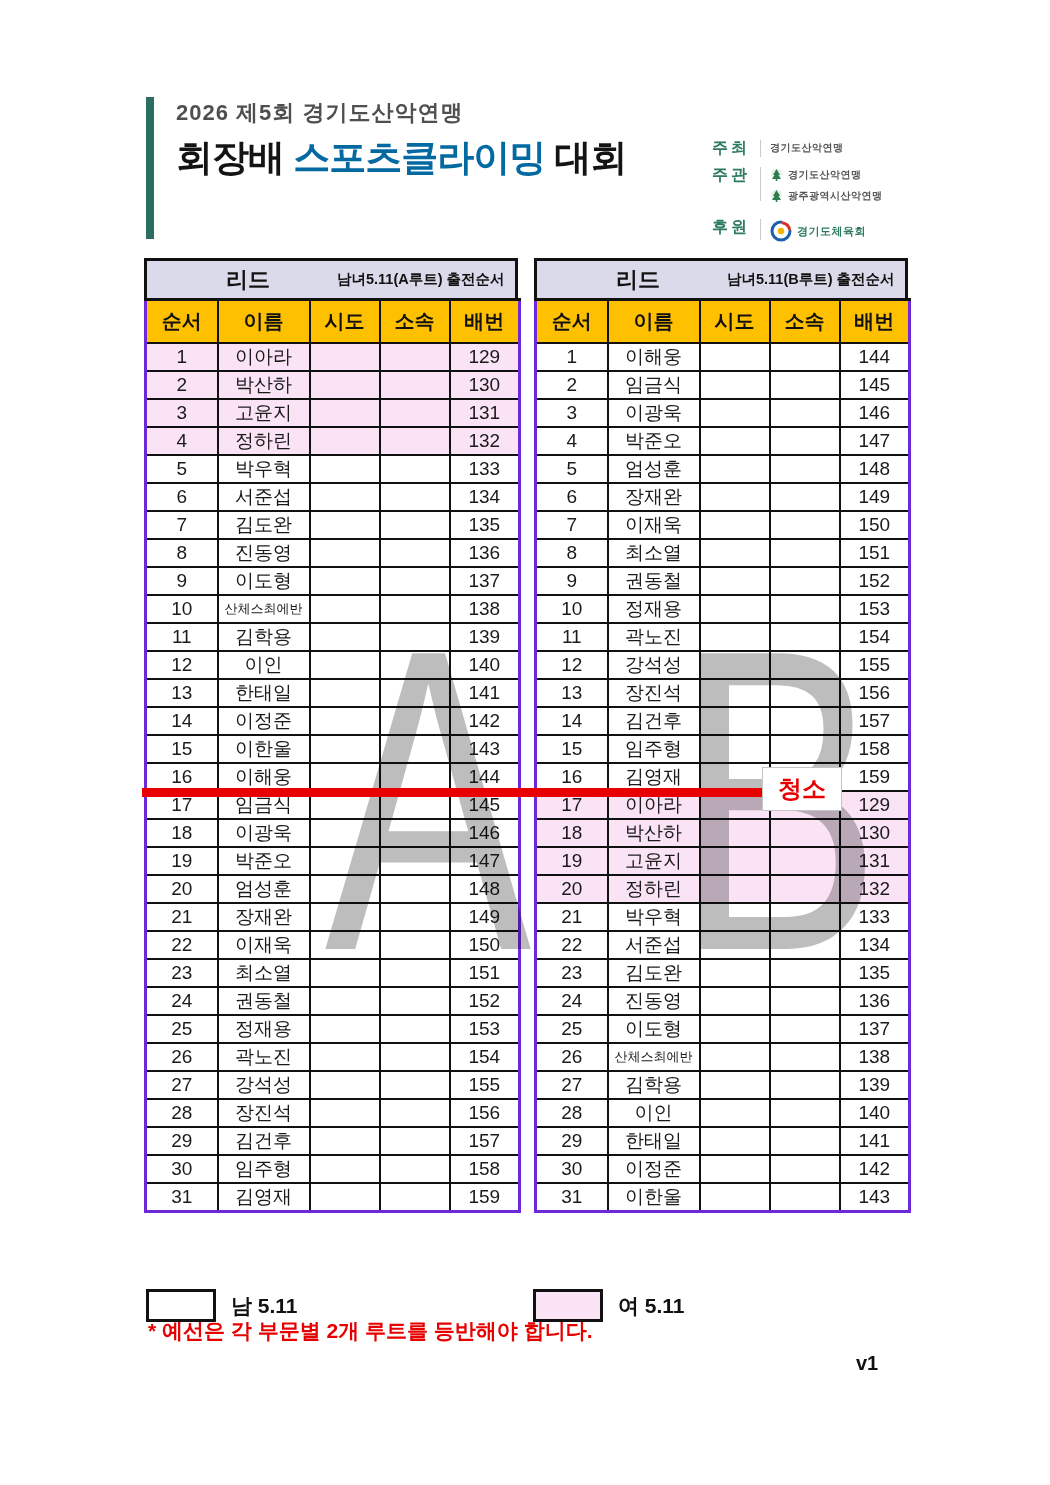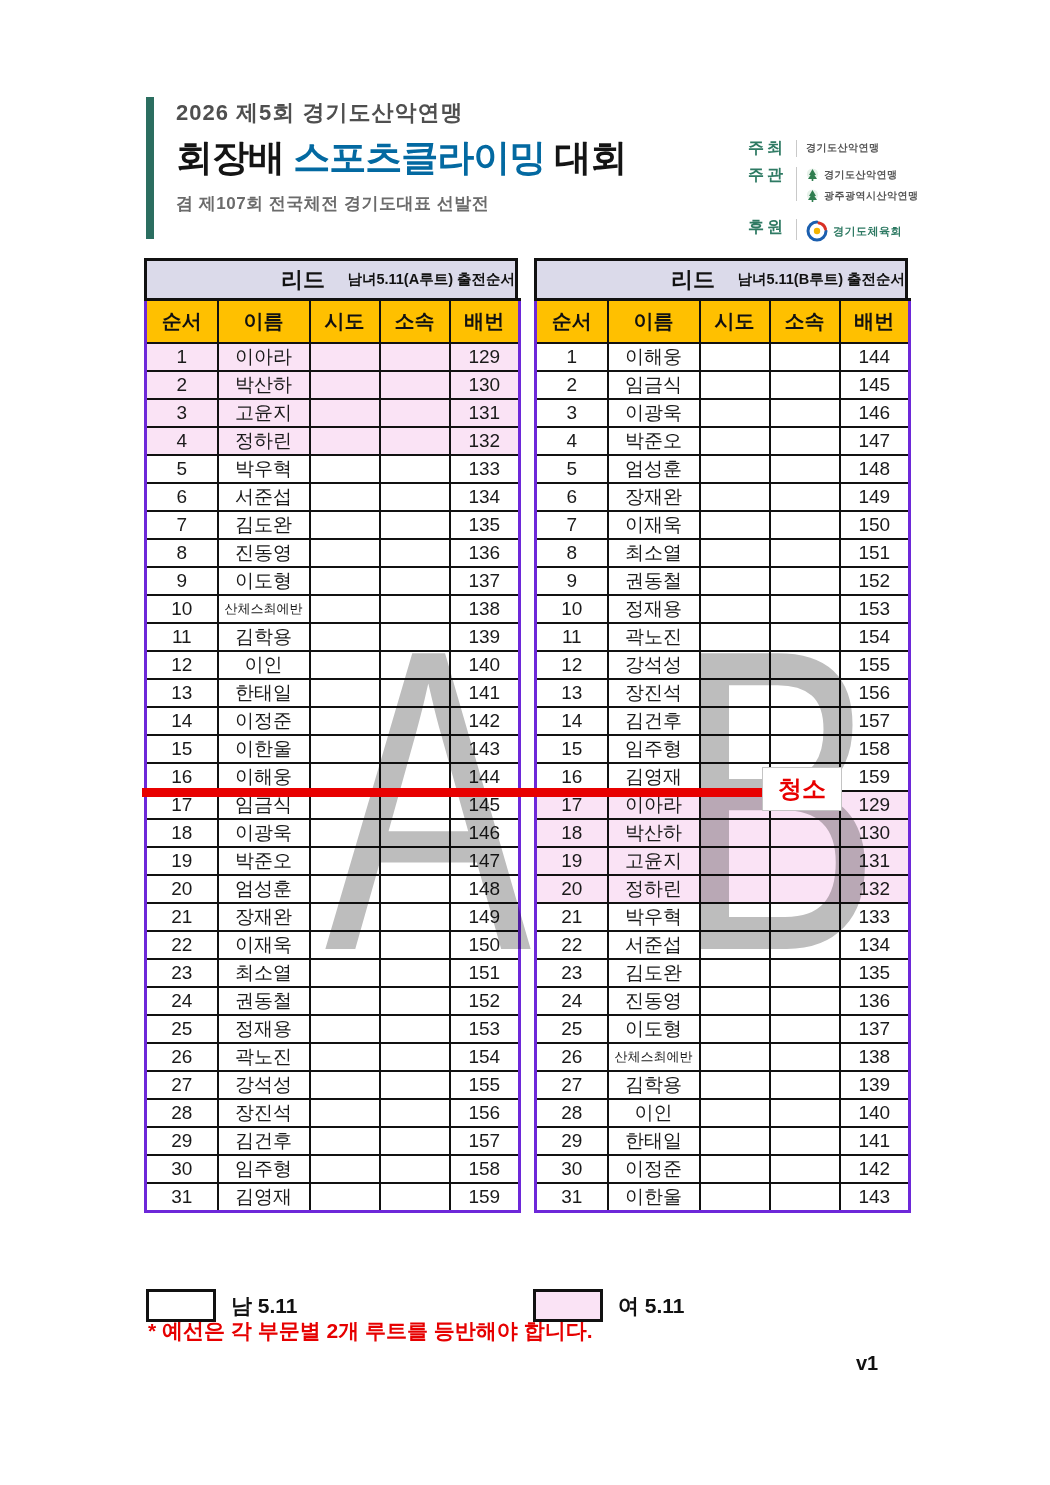--- a/index.html
+++ b/index.html
@@ -12,36 +12,36 @@
   .hdr-line1{font-size:22px;font-weight:700;color:#4F4F4F;letter-spacing:1px;}
   .hdr-title{font-size:37px;font-weight:800;color:#141414;margin-top:5px;letter-spacing:-1px;white-space:nowrap;}
   .hdr-title .green{color:#0369a1;}
   .hdr-sub{font-size:17px;font-weight:600;color:#6b6b6b;margin-top:9px;letter-spacing:.5px;}
   .hdr-info{font-size:19px;font-weight:700;margin-top:12px;white-space:nowrap;}
   .glabel{color:#2E7A63;margin-right:10px;letter-spacing:2px;}
   .ival{color:#333;}
   .glabel.venue{margin-left:42px;}
 
   
-  .orgs{position:absolute;left:748px;top:138px;width:240px;}
+  .orgs{position:absolute;left:712px;top:138px;width:240px;}
   .org-row{display:flex;align-items:flex-start;margin-bottom:6px;}
   .org-label{font-size:16px;font-weight:800;color:#2E7A63;letter-spacing:3px;width:46px;flex:0 0 46px;}
   .org-div{border-left:1px solid #c9c9c9;align-self:stretch;margin:2px 9px 2px 2px;}
   .org-items{display:flex;flex-direction:column;gap:7px;padding-top:3px;}
   .org-item{display:flex;align-items:center;gap:5px;}
   .org-name{font-size:10px;color:#555;font-weight:600;letter-spacing:.5px;}
   .org-row.sponsor{margin-top:14px;}
   .org-row.sponsor .org-name{font-size:11px;color:#2E7A63;font-weight:800;}
   .ic{display:inline-block;}
 
   
   .tbl{position:absolute;top:258px;width:374px;}
   .tbl-title{height:40px;background:#DBDAEA;border:3px solid #111;border-bottom:none;box-sizing:border-box;display:flex;align-items:center;}
-  .tbl-title-main{width:178px;text-align:right;font-size:22px;font-weight:800;color:#111;}
-  .tbl-title-sub{flex:1;text-align:right;font-size:14.5px;font-weight:700;color:#111;}
+  .tbl-title-main{width:178px;text-align:center;font-size:22px;font-weight:800;color:#111;padding-left:12px;}
+  .tbl-title-sub{flex:1;text-align:left;font-size:14.5px;font-weight:700;color:#111;}
   .tbl table{border-collapse:collapse;width:374px;table-layout:fixed;}
   .tbl th{background:#FFC000;font-size:20px;font-weight:800;height:41px;border:2px solid #111;border-top:3px solid #111;color:#111;padding:0;}
   .tbl td{height:26px;border:2px solid #111;text-align:center;font-size:19px;font-weight:500;color:#1a1a1a;padding:0;background:transparent;}
   .tbl table{border:3px solid #6d28d9;}
   .tbl tr.female td{background:#FAE3F5;}
   .tbl td.name.small{font-size:13px;font-weight:400;}
 
   
   .wm{position:absolute;font-size:430px;line-height:1;font-weight:400;color:#BDBDBD;mix-blend-mode:multiply;transform:translate(-50%,-50%) scaleX(0.72);z-index:5;pointer-events:none;font-family:"Liberation Sans",sans-serif;}
   #wm-a{left:428px;top:800px;}
@@ -67,21 +67,20 @@
 </style>
 </head>
 <body>
 
 <div id="page">
 
   <div class="hdr-bar"></div>
   <div class="hdr">
     <div class="hdr-line1">2026 제5회 경기도산악연맹</div>
     <div class="hdr-title"><span>회장배 </span><span class="green">스포츠클라이밍</span><span> 대회</span></div>
-    <div class="hdr-sub">겸 제107회 전국체전 경기도대표 선발전</div>
   </div>
 
   <div class="orgs">
     <div class="org-row">
       <span class="org-label">주최</span>
       <span class="org-div"></span>
       <div class="org-items">
         <div class="org-item">
             <span class="org-name">경기도산악연맹</span>
           </div>

